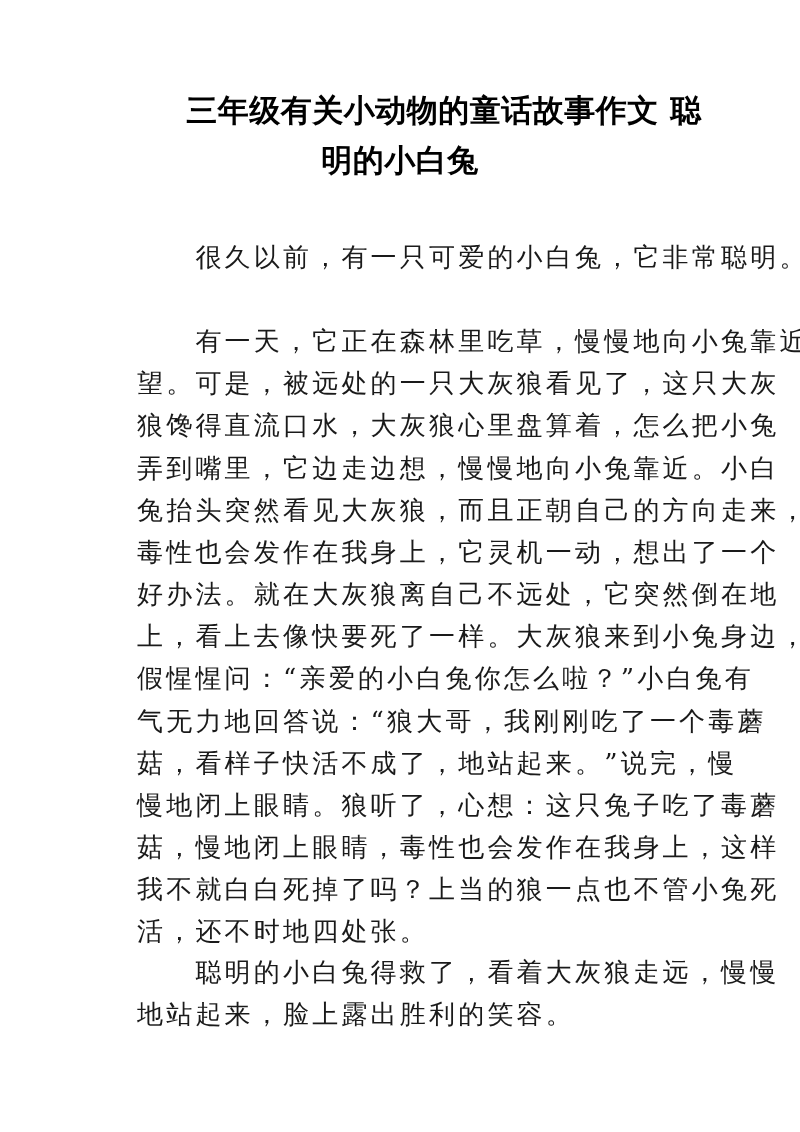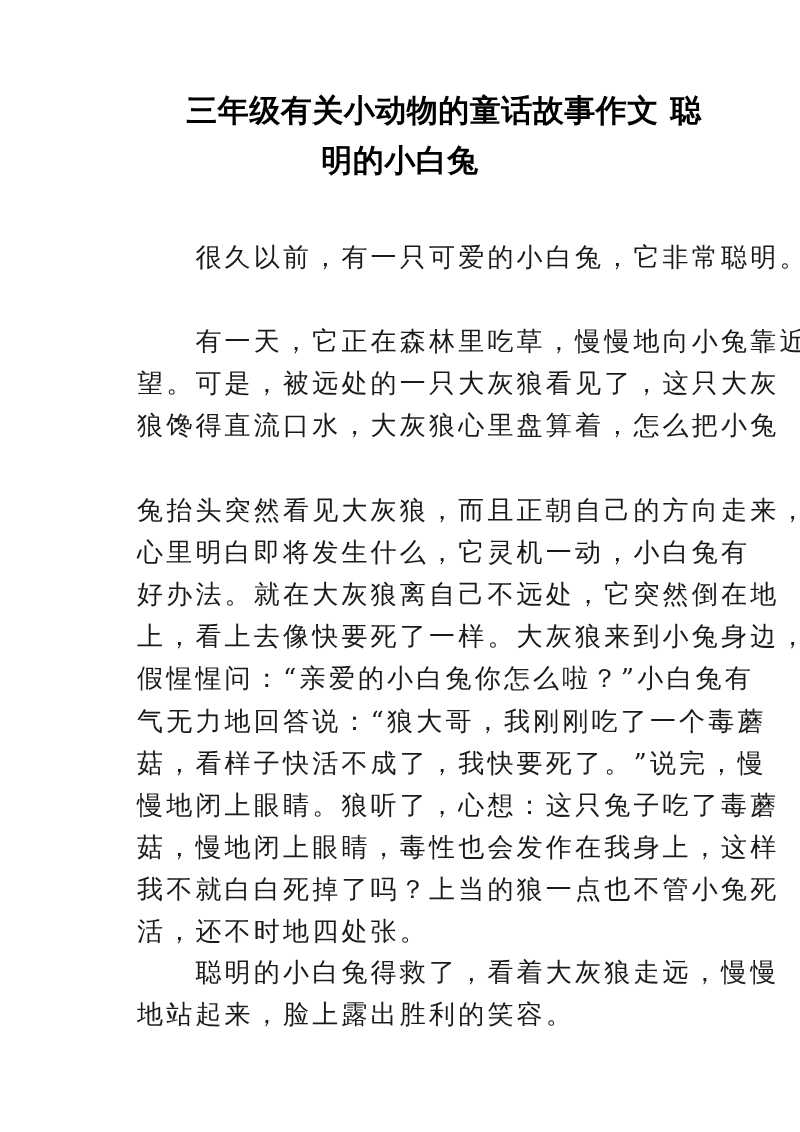--- a/index.html
+++ b/index.html
@@ -51,27 +51,28 @@
 
 <div class="page">
   <div class="title l1">三年级有关小动物的童话故事作文  聪</div>
   <div class="title l2">明的小白兔</div>
 
   <div class="line" style="top:242px">　　很久以前，有一只可爱的小白兔，它非常聪明。</div>
 
   <div class="line" style="top:326px">　　有一天，它正在森林里吃草，慢慢地向小兔靠近</div>
   <div class="line" style="top:368px">望。可是，被远处的一只大灰狼看见了，这只大灰</div>
   <div class="line" style="top:410px">狼馋得直流口水，大灰狼心里盘算着，怎么把小兔</div>
+  <div class="line" style="top:453px">弄到嘴里，它边走边想，慢慢地向小兔靠近。小白</div>
   <div class="line" style="top:495px">兔抬头突然看见大灰狼，而且正朝自己的方向走来，</div>
-  <div class="line" style="top:537px">心里明白即将发生什么，它灵机一动，小白兔有</div>
+  <div class="line" style="top:537px">毒性也会发作在我身上，它灵机一动，想出了一个</div>
   <div class="line" style="top:579px">好办法。就在大灰狼离自己不远处，它突然倒在地</div>
   <div class="line" style="top:621px">上，看上去像快要死了一样。大灰狼来到小兔身边，</div>
   <div class="line" style="top:663px">假惺惺问：“亲爱的小白兔你怎么啦？”小白兔有</div>
   <div class="line" style="top:706px">气无力地回答说：“狼大哥，我刚刚吃了一个毒蘑</div>
-  <div class="line" style="top:748px">菇，看样子快活不成了，我快要死了。”说完，慢</div>
+  <div class="line" style="top:748px">菇，看样子快活不成了，地站起来。”说完，慢</div>
   <div class="line" style="top:790px">慢地闭上眼睛。狼听了，心想：这只兔子吃了毒蘑</div>
   <div class="line" style="top:832px">菇，慢地闭上眼睛，毒性也会发作在我身上，这样</div>
   <div class="line" style="top:874px">我不就白白死掉了吗？上当的狼一点也不管小兔死</div>
   <div class="line" style="top:916px">活，还不时地四处张。</div>
 
   <div class="line" style="top:957px">　　聪明的小白兔得救了，看着大灰狼走远，慢慢</div>
   <div class="line" style="top:999px">地站起来，脸上露出胜利的笑容。</div>
 </div>
 
 </body></html>

